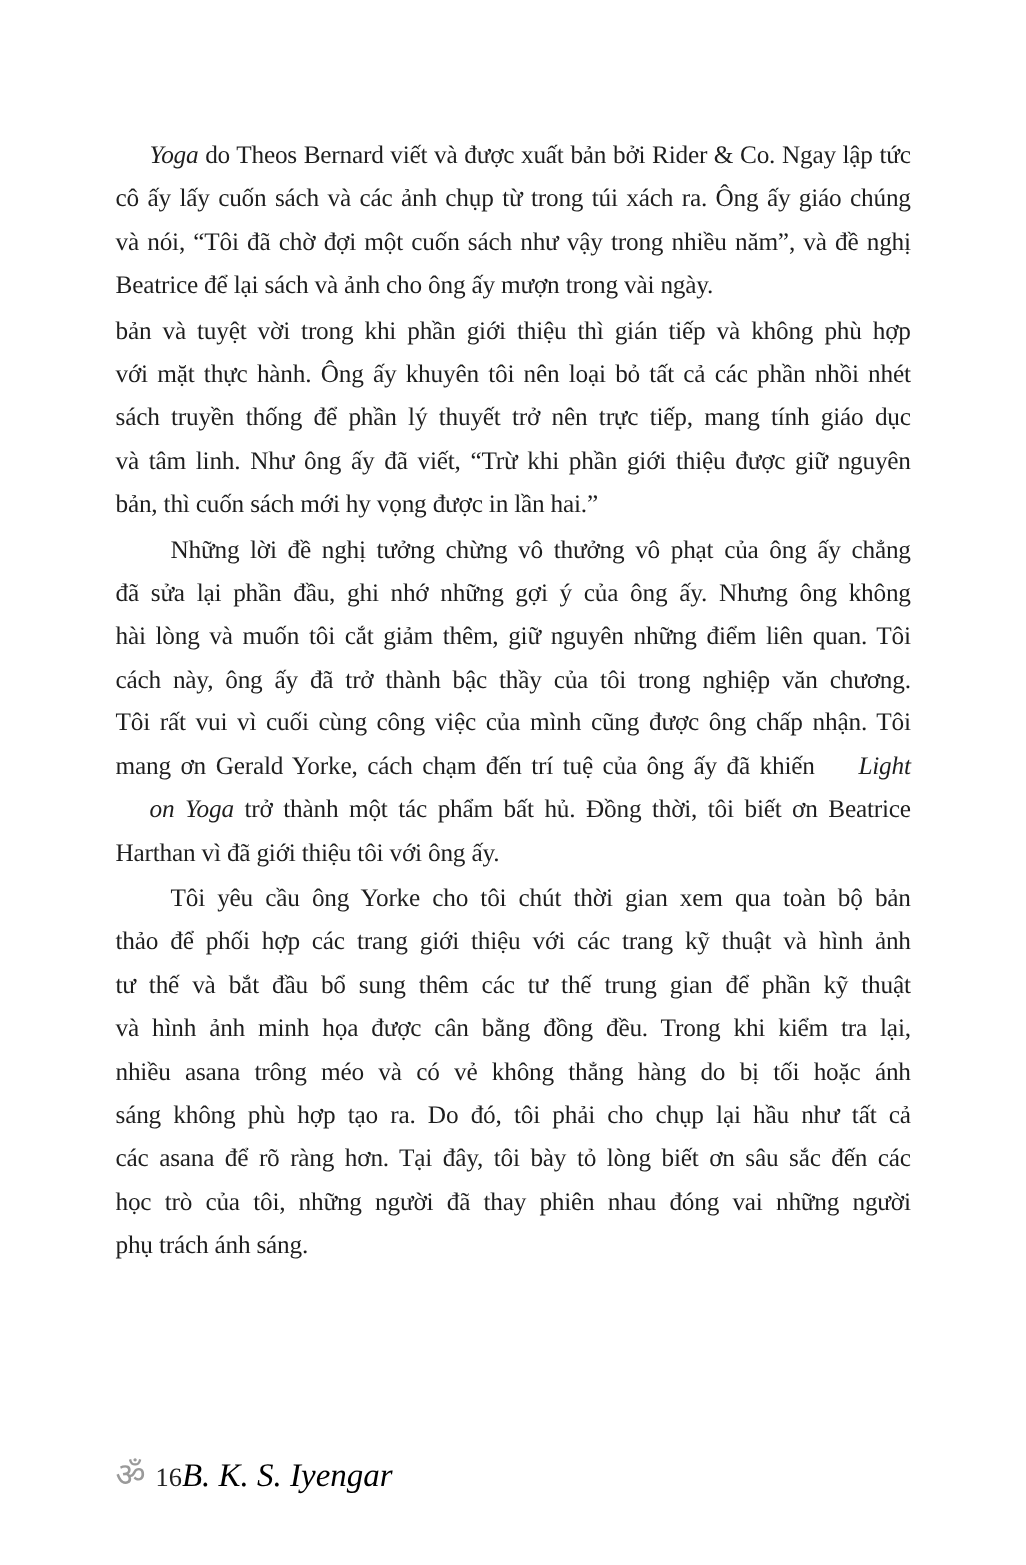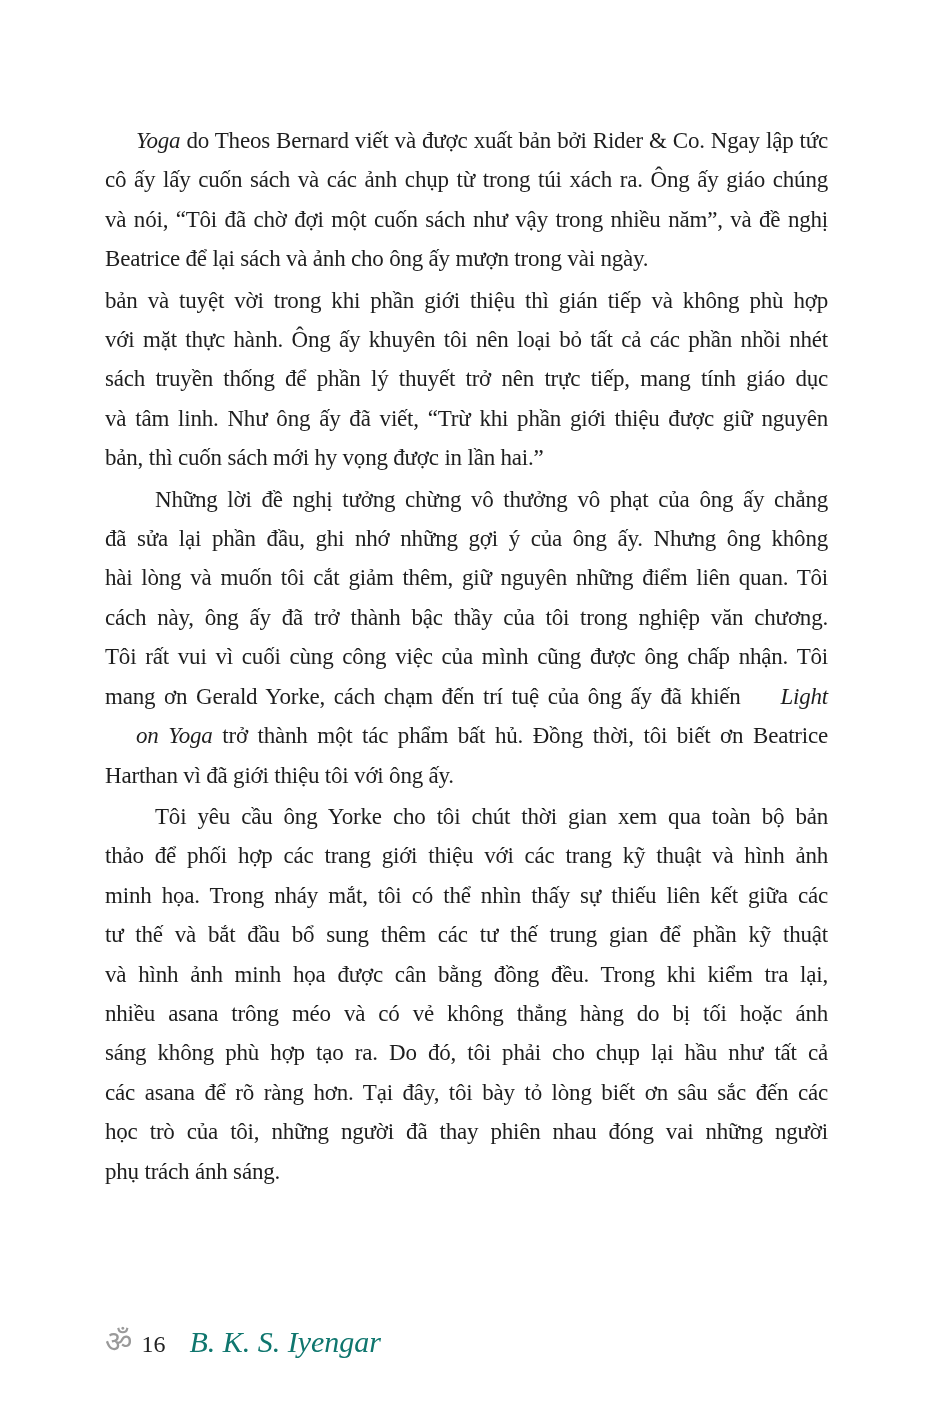--- a/index.html
+++ b/index.html
@@ -41,26 +41,25 @@
   .om {
     font-family: "DejaVu Sans", sans-serif;
     font-size: 30px;
     line-height: 36px;
     color: #9a9a9a;
     margin-right: 9px;
   }
   .pagenum {
     font-size: 24px;
     color: #222222;
-    margin-right: 24px;
   }
   .author {
     font-style: italic;
     font-size: 30px;
-    color: #0f766e;
+    color: #000000;
   }
 </style>
 </head>
 <body>
 
 <div class="page">
   <div class="text-column" id="text-column">
       <div class="para">
         <div class="line fill"><span class="em">Yoga</span><span> do Theos Bernard viết và được xuất bản bởi Rider &amp; Co. Ngay lập tức</span></div>
         <div class="line fill"><span>cô ấy lấy cuốn sách và các ảnh chụp từ trong túi xách ra. Ông ấy giáo chúng</span></div>
@@ -80,21 +79,20 @@
         <div class="line fill"><span>hài lòng và muốn tôi cắt giảm thêm, giữ nguyên những điểm liên quan. Tôi</span></div>
         <div class="line fill"><span>cách này, ông ấy đã trở thành bậc thầy của tôi trong nghiệp văn chương.</span></div>
         <div class="line fill"><span>Tôi rất vui vì cuối cùng công việc của mình cũng được ông chấp nhận. Tôi</span></div>
         <div class="line fill"><span>mang ơn Gerald Yorke, cách chạm đến trí tuệ của ông ấy đã khiến </span><span class="em">Light</span></div>
         <div class="line fill"><span class="em">on Yoga</span><span> trở thành một tác phẩm bất hủ. Đồng thời, tôi biết ơn Beatrice</span></div>
         <div class="line"><span>Harthan vì đã giới thiệu tôi với ông ấy.</span></div>
       </div>
       <div class="para">
         <div class="line fill indent"><span>Tôi yêu cầu ông Yorke cho tôi chút thời gian xem qua toàn bộ bản</span></div>
         <div class="line fill"><span>thảo để phối hợp các trang giới thiệu với các trang kỹ thuật và hình ảnh</span></div>
-        <div class="line fill"><span>minh họa. Trong nháy mắt, tôi có thể nhìn thấy sự thiếu liên kết giữa các</span></div>
         <div class="line fill"><span>tư thế và bắt đầu bổ sung thêm các tư thế trung gian để phần kỹ thuật</span></div>
         <div class="line fill"><span>và hình ảnh minh họa được cân bằng đồng đều. Trong khi kiểm tra lại,</span></div>
         <div class="line fill"><span>nhiều asana trông méo và có vẻ không thẳng hàng do bị tối hoặc ánh</span></div>
         <div class="line fill"><span>sáng không phù hợp tạo ra. Do đó, tôi phải cho chụp lại hầu như tất cả</span></div>
         <div class="line fill"><span>các asana để rõ ràng hơn. Tại đây, tôi bày tỏ lòng biết ơn sâu sắc đến các</span></div>
         <div class="line fill"><span>học trò của tôi, những người đã thay phiên nhau đóng vai những người</span></div>
         <div class="line"><span>phụ trách ánh sáng.</span></div>
       </div>
     </div>
   <div class="footer">

